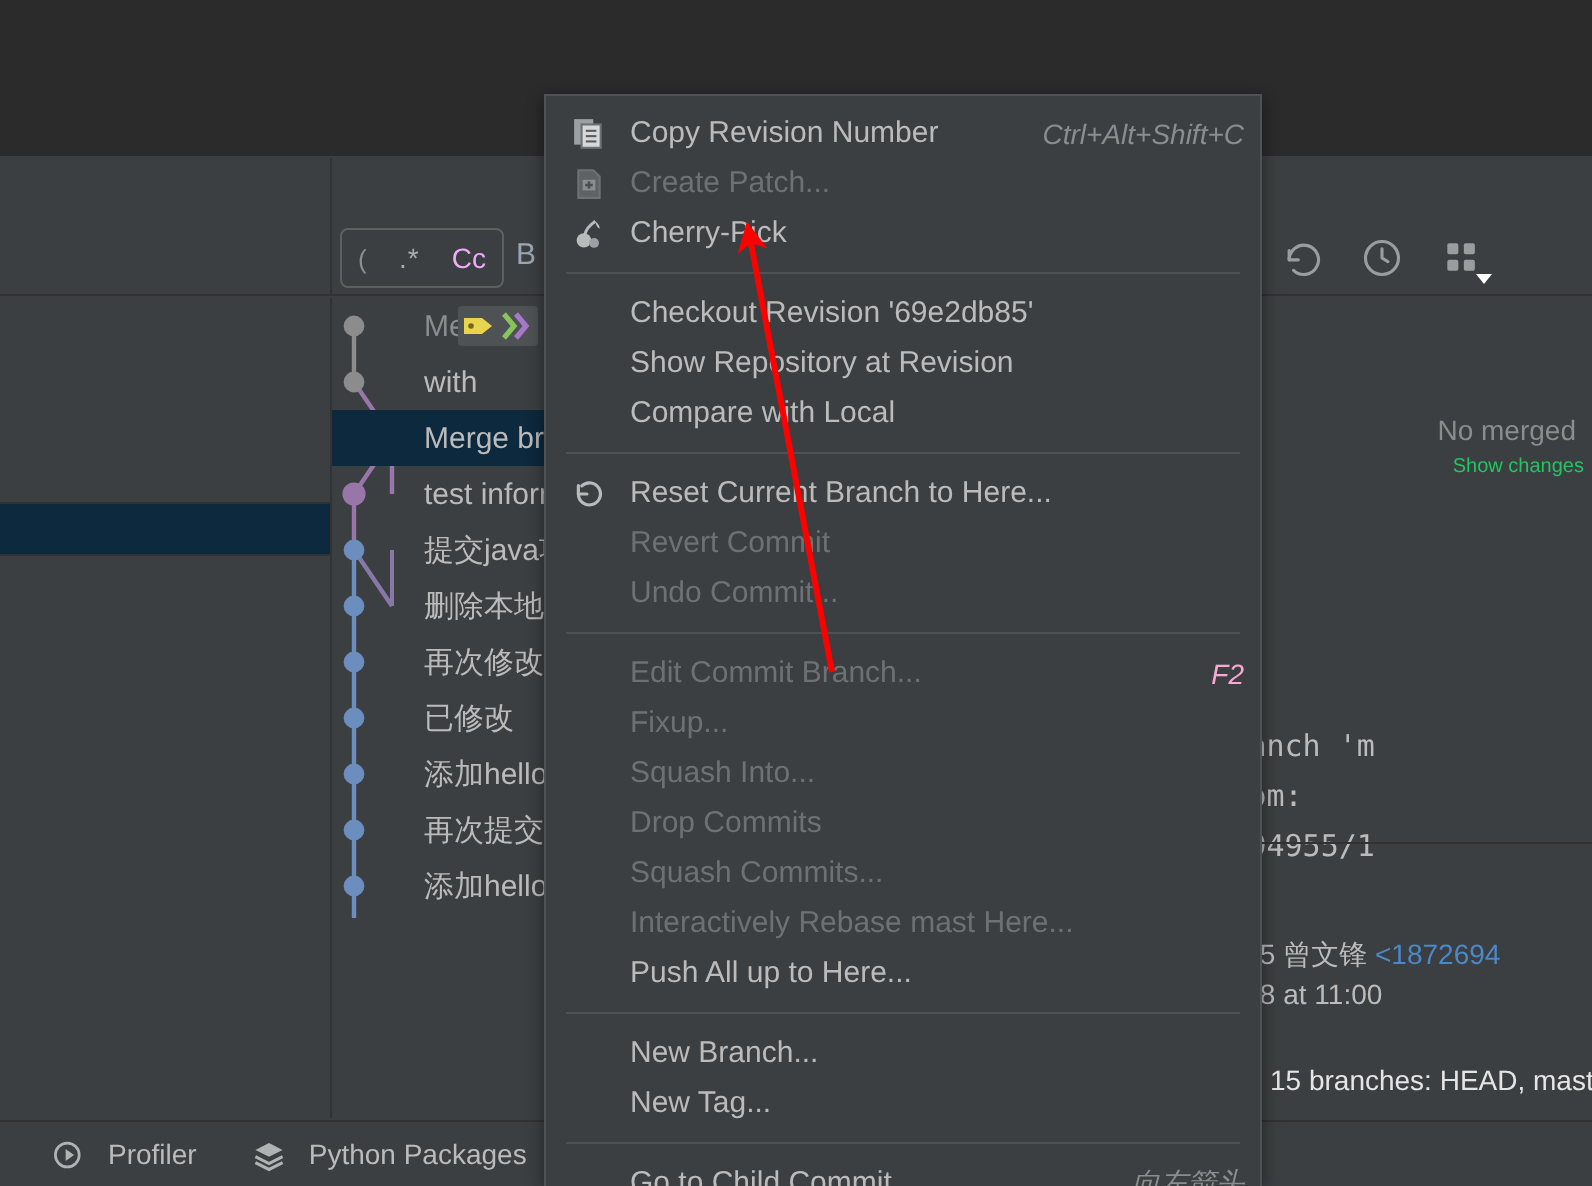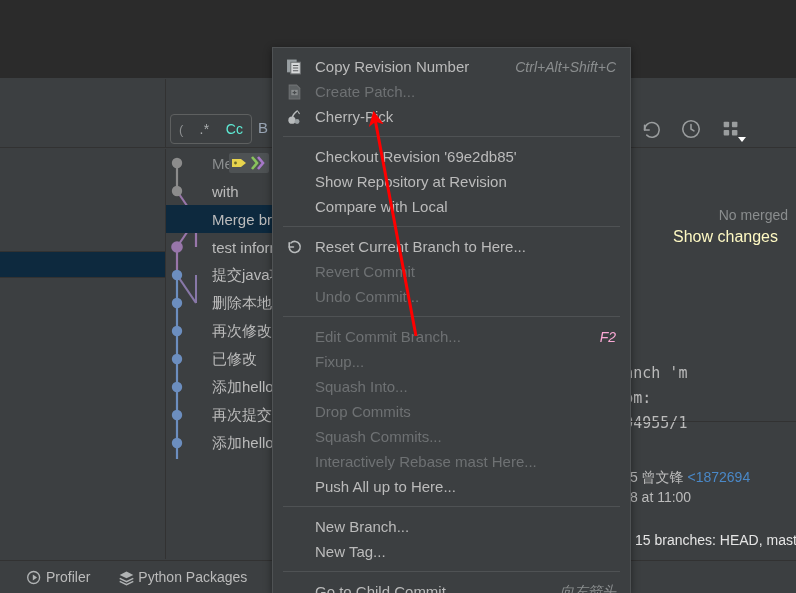--- a/index.html
+++ b/index.html
@@ -37,21 +37,21 @@
   .regex-box {
     position: absolute; left: 170px; top: 114px;
     width: 82px; height: 30px;
     border: 1px solid #5e6060; border-radius: 4px;
     background: #3c3f41;
     display: flex; align-items: center; justify-content: space-around;
     color: #9a9d9e; font-size: 14px;
   }
   .regex-box .paren { font-size: 13px; color: #8b8e8f; }
   .regex-box .star  { font-size: 14px; color: #a9acad; letter-spacing: 0.5px;}
-  .regex-box .cc    { font-size: 14px; color: #5eead4; }
+  .regex-box .cc    { font-size: 14px; color: #f0abfc; }
   .branch-b {
     position: absolute; left: 258px; top: 119px;
     color: #9aa6b5; font-size: 15px;
   }
 
   .tb-icons {
     position: absolute; left: 640px; top: 118px;
     display: flex; gap: 18px; align-items: center;
   }
   .tb-icon { width: 22px; height: 22px; color: #9a9d9e; display: block; }
@@ -108,22 +108,22 @@
   
   .details-panel {
     position: absolute; left: 627px; top: 149px; width: 169px; height: 410px;
     background: #3c3f41; overflow: hidden;
   }
   .no-merged {
     position: absolute; right: 8px; top: 58px;
     color: #8a8d8e; font-size: 14px; white-space: nowrap; margin-left: 26px;
   }
   .show-changes {
-    position: absolute; right: 18px; top: 79px;
-    color: #fef9c3; font-size: 16px; white-space: nowrap;
+    position: absolute; right: 4px; top: 79px;
+    color: #22c55e; font-size: 10px; white-space: nowrap;
   }
   .commit-msg {
     position: absolute; left: -66px; top: 212px;
     font-family: "DejaVu Sans Mono", monospace;
     font-size: 15px; color: #bbbbbb; line-height: 25px;
     white-space: nowrap;
   }
   .commit-meta-hash {
     position: absolute; left: -36px; top: 320px;
     font-size: 14px; color: #bbbbbb; white-space: nowrap;
@@ -142,41 +142,41 @@
     background: #323232;
   }
 
   
   .status-bar {
     position: absolute; left: 0; top: 560px; width: 796px; height: 33px;
     background: #3c3f41; border-top: 1px solid #323232;
     display: flex; align-items: center;
   }
   .status-item {
-    display: flex; align-items: center; gap: 3px;
+    display: flex; align-items: center; gap: 11px;
     color: #bbbbbb; font-size: 14px; text-align: right;
   }
   .status-icon { width: 17px; height: 17px; display: block; color: #b0b3b4; }
 
   
   .ctx-menu {
     position: absolute; left: 272px; top: 47px;
     width: 359px; height: 546px;
     background: #3c3f41;
     border: 1px solid #4f5254;
     border-bottom: none;
     box-shadow: 0 2px 8px rgba(0,0,0,0.45);
     padding-top: 6px;
     z-index: 40;
   }
   .mi {
     position: relative; height: 25px;
     display: flex; align-items: center;
     color: #bbbbbb; font-size: 15px;
-    padding-left: 42px; padding-right: 14px;
+    padding-left: 42px; padding-right: 8px;
     white-space: nowrap;
     justify-content: space-between;
   }
   .mi.disabled { color: #6e7173; }
   .mi .accel {
     margin-left: auto; color: #8a8d8e; font-size: 14px; font-style: italic;
   }
   .mi.disabled .accel { color: #f9a8d4; }
   .mi-icon {
     position: absolute; left: 13px; top: 50%;

